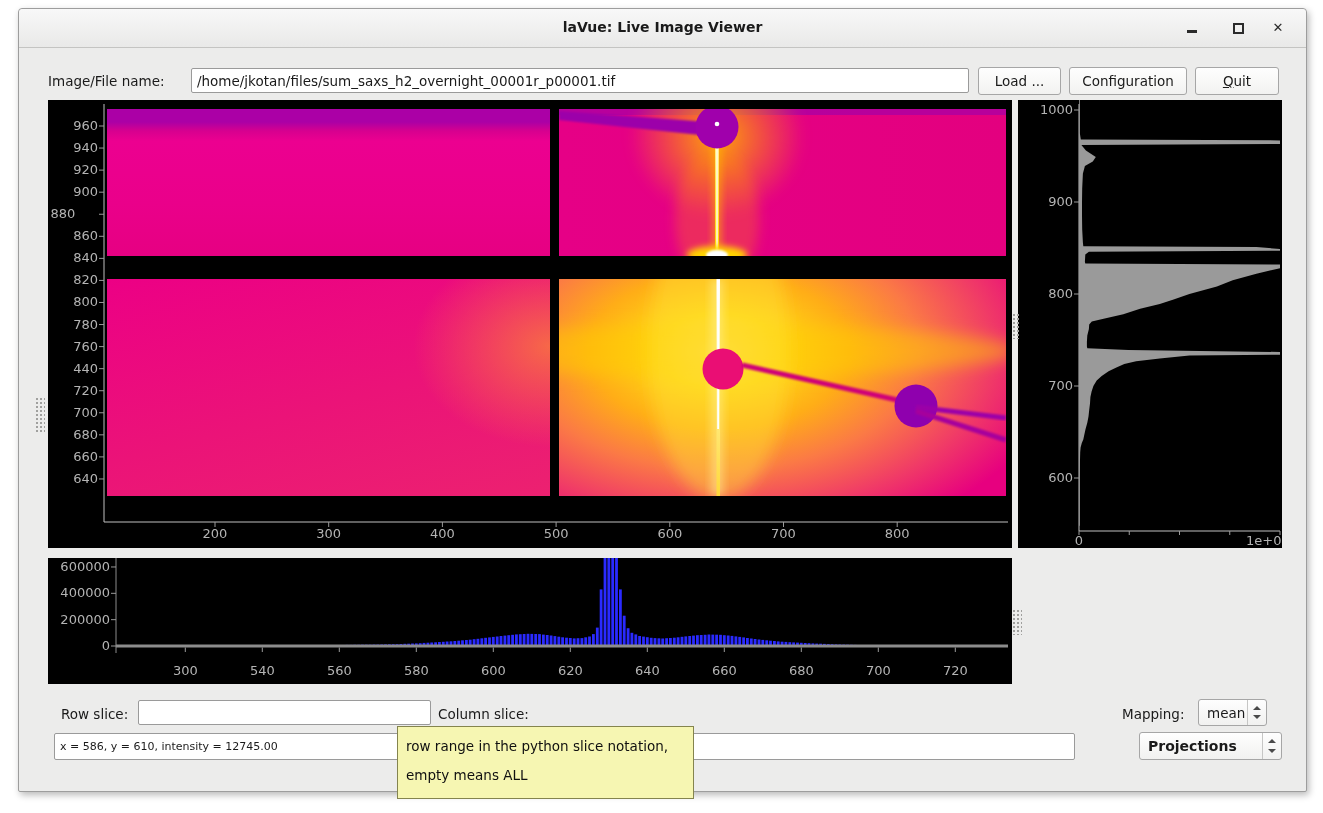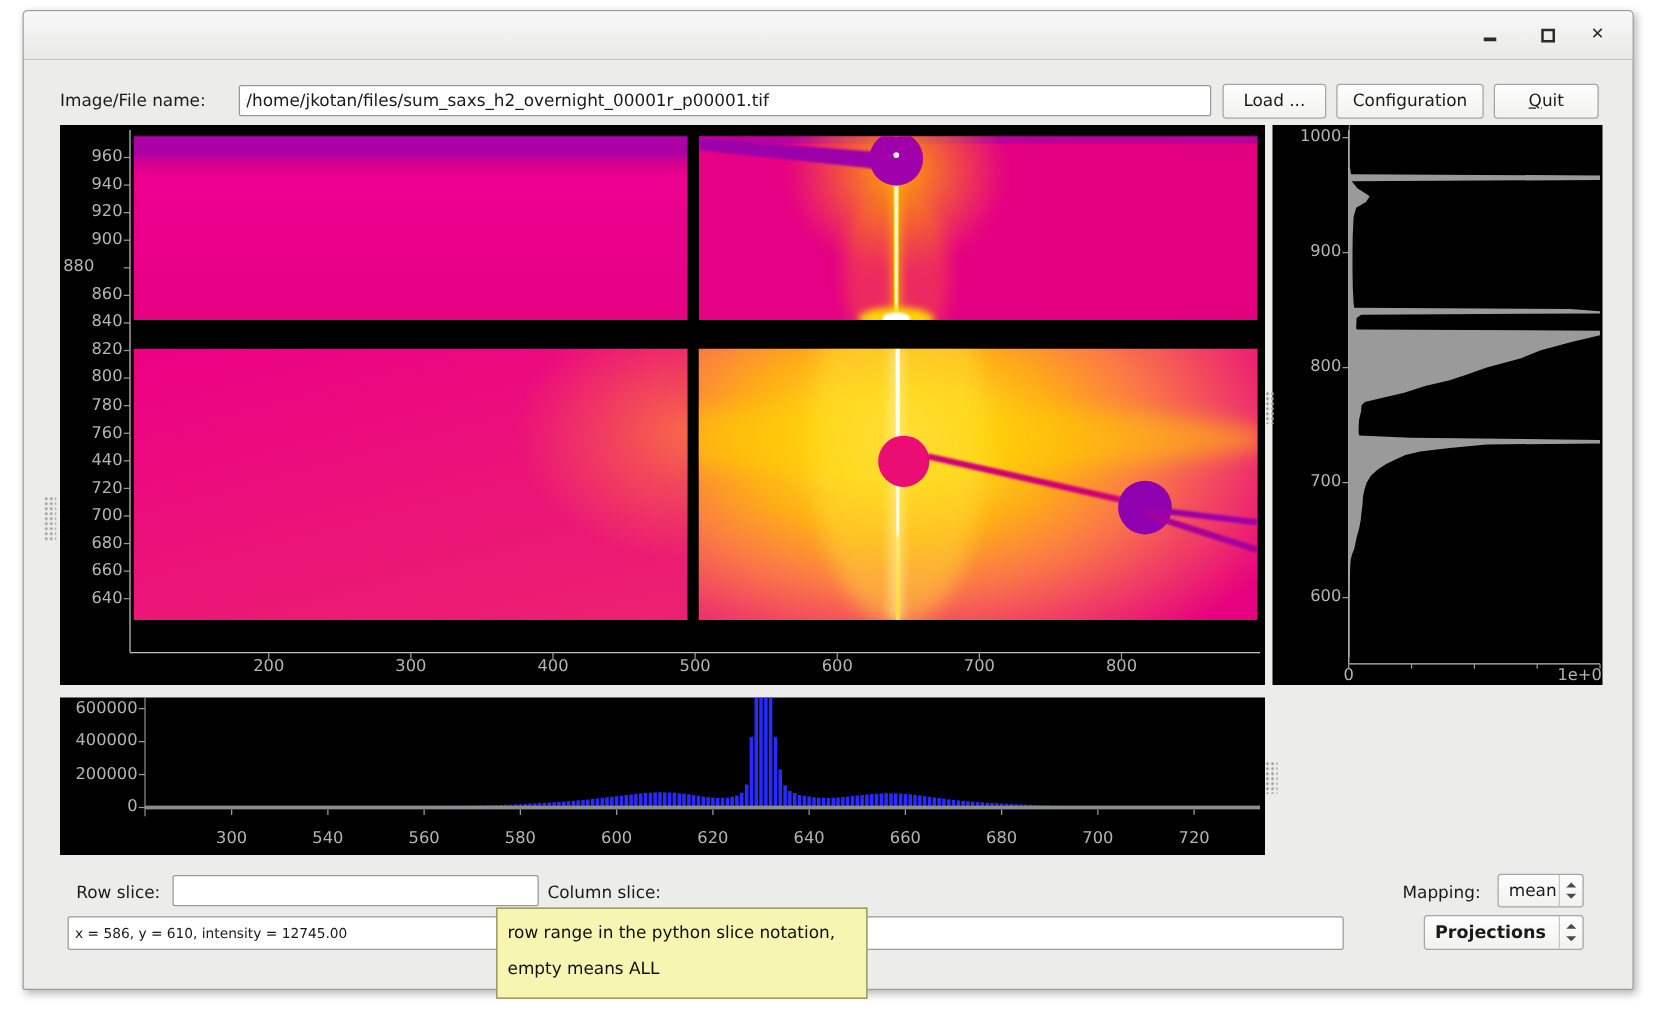--- a/index.html
+++ b/index.html
@@ -41,20 +41,21 @@
            font-size:13.5px;color:#101010;}
   .tooltip div{line-height:29px;white-space:nowrap;}
   svg{display:block;}
 </style>
 </head>
 <body>
 
 <div class="window">
 
   <div class="titlebar">
+    <div class="title">laVue: Live Image Viewer</div>
     <div class="winbtn" style="left:1160px;">
         <div class="btn-min-glyph"></div>
       </div>
     <div class="winbtn" style="left:1206px;">
         <div class="btn-max-glyph"></div>
       </div>
     <div class="winbtn" style="left:1246px;">
         <div class="btn-close-glyph">✕</div>
       </div>
   </div>
@@ -435,21 +436,21 @@
   <div class="qlabel" style="left:1103px;top:697px;">Mapping:</div>
   <div class="qcombo" style="left:1179px;top:690px;width:69px;height:27px;">
     <span class="combo-text">mean</span>
     <span class="combo-arrows">
         <span class="arr-up"></span>
         <span class="arr-dn"></span>
       </span>
   </div>
 
   <input class="qinput" style="left: 35px; top: 724px; width: 1021px; height: 27px; font-size: 11px;" readonly="" value="x = 586, y = 610, intensity = 12745.00">
-  <div class="qcombo" style="left:1120px;top:723px;width:128px;height:28px;">
+  <div class="qcombo" style="left:1120px;top:723px;width:143px;height:28px;">
     <span class="combo-text" style="font-weight:bold;font-size:14px;">Projections</span>
     <span class="combo-arrows">
         <span class="arr-up"></span>
         <span class="arr-dn"></span>
       </span>
   </div>
 
 </div>
 
 <div class="tooltip">

